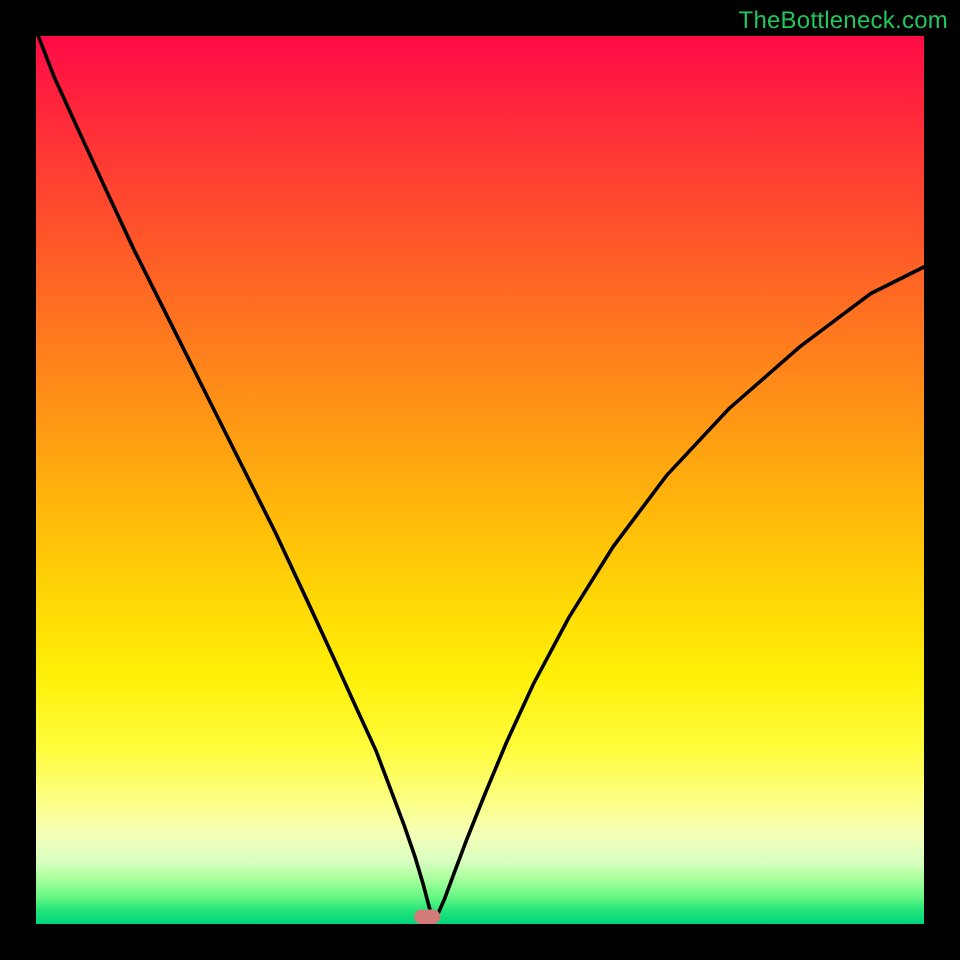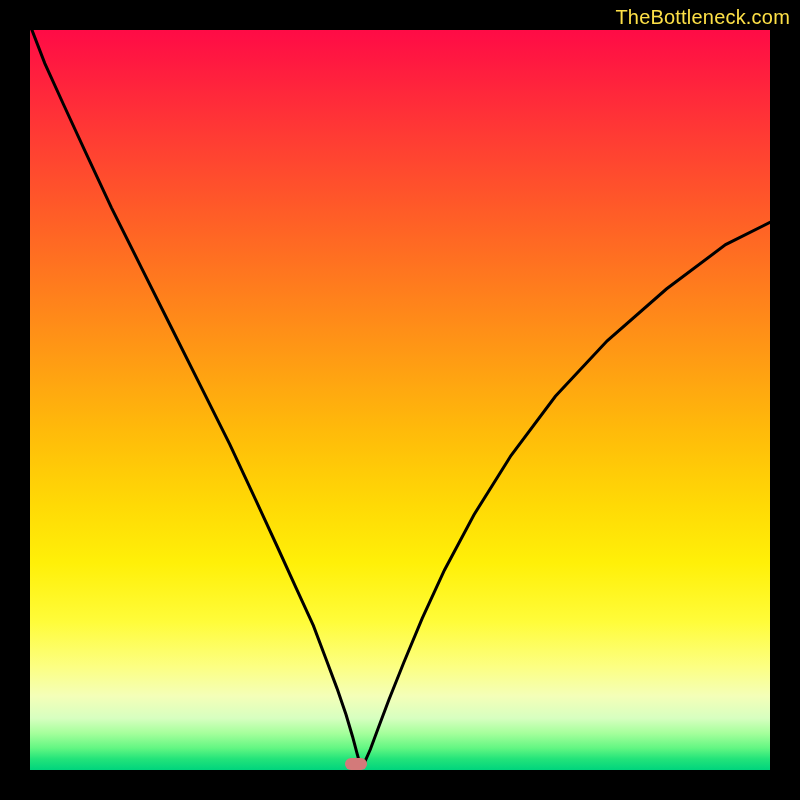--- a/index.html
+++ b/index.html
@@ -66,21 +66,21 @@
     width: 22px;
     height: 12px;
     border-radius: 6px;
     background: #d37a7a;
     transform: translate(-50%, -50%);
   }
   .watermark {
     position: absolute;
     top: 6px;
     right: 10px;
-    color: #fde047;
+    color: #22c55e;
     font-size: 20px;
     font-weight: 500;
     letter-spacing: 0.2px;
     user-select: none;
   }
 </style>
 </head>
 <body>
 
 <div class="frame">

